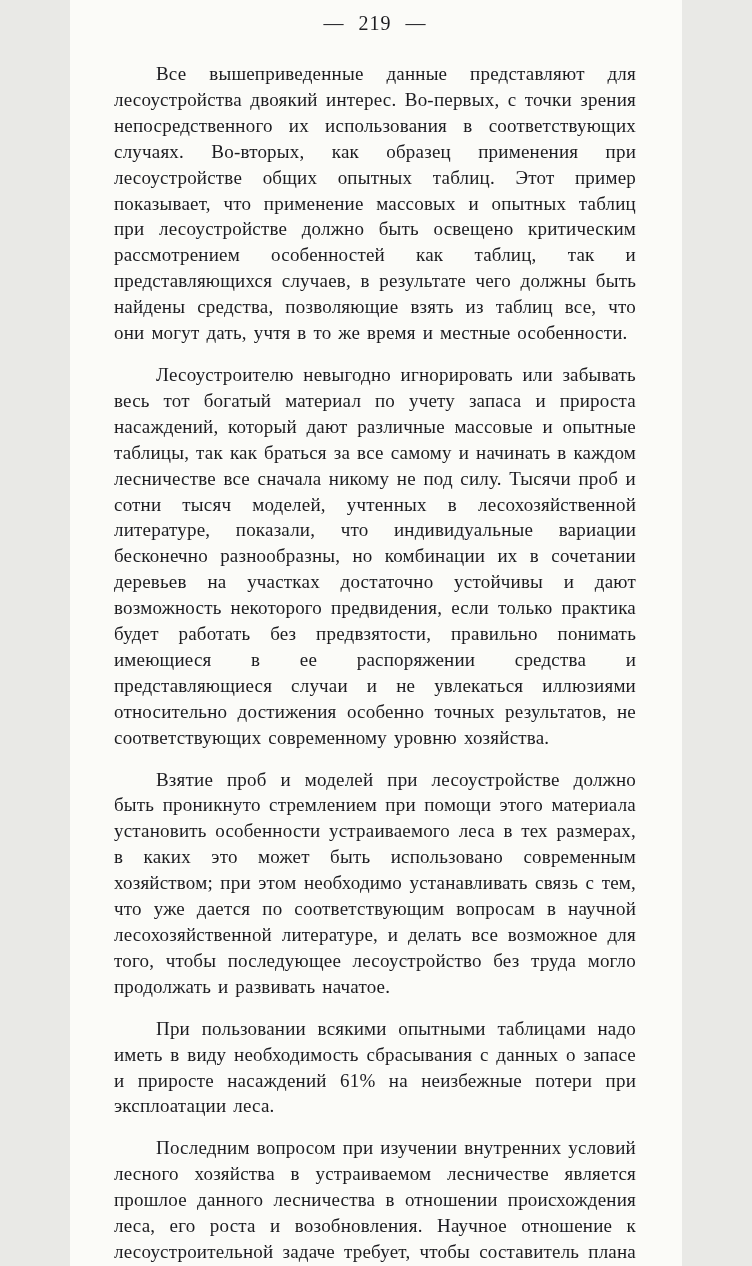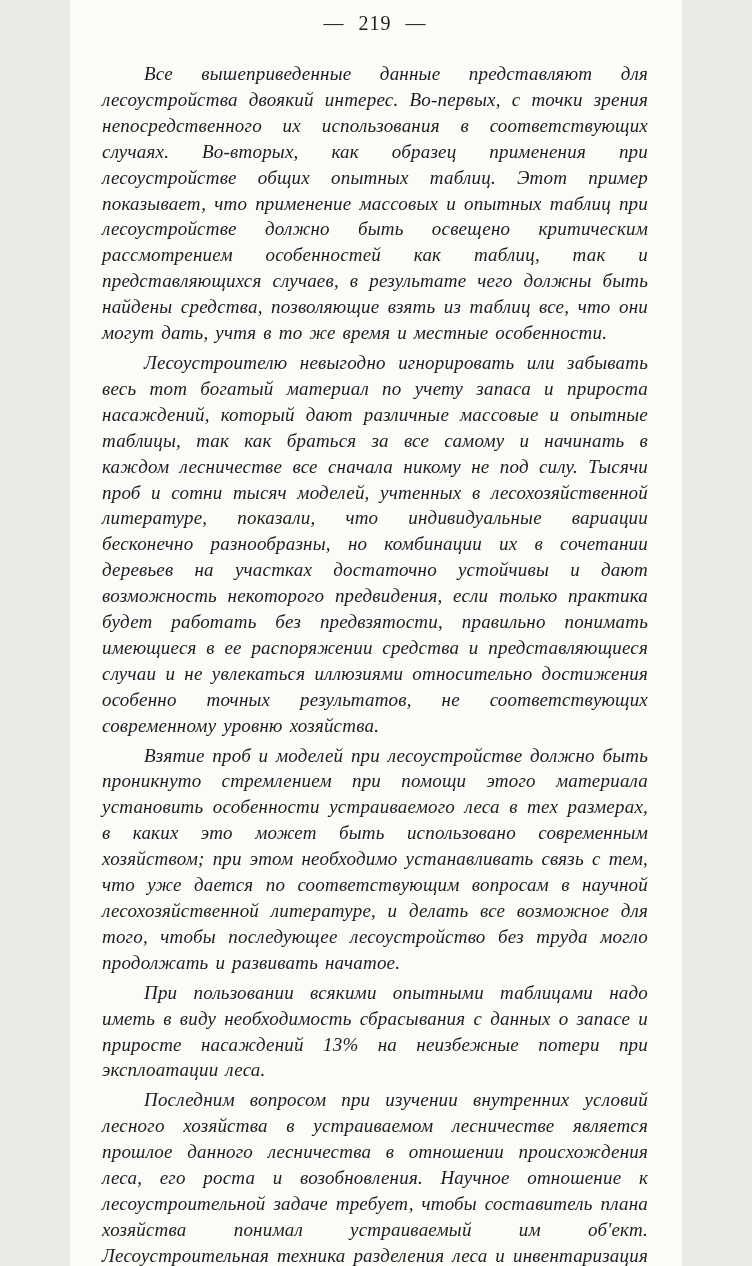--- a/index.html
+++ b/index.html
@@ -27,33 +27,32 @@
     word-spacing: 8px;
   }
   .text-block {
     font-size: 19px;
     line-height: 25.9px;
     text-align: justify;
     text-justify: inter-word;
     letter-spacing: 0.2px;
   }
   .text-block p {
-    margin: 4px;
+    margin: 16px;
     text-indent: 42px;
     word-spacing: 2px;
     hyphens: manual;
-    font-style: italic;
   }
 </style>
 </head>
 <body>
 
 <div class="page">
   <div class="page-number">— 219 —</div>
 
   <div class="text-block">
     <p>Все вышеприведенные данные представляют для лесоустройства двоякий интерес. Во-первых, с точки зрения непосредственного их использования в соответствующих случаях. Во-вторых, как образец применения при лесоустройстве общих опытных таблиц. Этот пример показывает, что применение массовых и опытных таблиц при лесоустройстве должно быть освещено критическим рассмотрением особенностей как таблиц, так и представляющихся случаев, в результате чего должны быть найдены средства, позволяющие взять из таблиц все, что они могут дать, учтя в то же время и местные особенности.</p>
     <p>Лесоустроителю невыгодно игнорировать или забывать весь тот богатый материал по учету запаса и прироста насаждений, который дают различные массовые и опытные таблицы, так как браться за все самому и начинать в каждом лесничестве все сначала никому не под силу. Тысячи проб и сотни тысяч моделей, учтенных в лесохозяйственной литературе, показали, что индивидуальные вариации бесконечно разнообразны, но комбинации их в сочетании деревьев на участках достаточно устойчивы и дают возможность некоторого предвидения, если только практика будет работать без предвзятости, правильно понимать имеющиеся в ее распоряжении средства и представляющиеся случаи и не увлекаться иллюзиями относительно достижения особенно точных результатов, не соответствующих современному уровню хозяйства.</p>
     <p>Взятие проб и моделей при лесоустройстве должно быть проникнуто стремлением при помощи этого материала установить особенности устраиваемого леса в тех размерах, в каких это может быть использовано современным хозяйством; при этом необходимо устанавливать связь с тем, что уже дается по соответствующим вопросам в научной лесохозяйственной литературе, и делать все возможное для того, чтобы последующее лесоустройство без труда могло продолжать и развивать начатое.</p>
-    <p>При пользовании всякими опытными таблицами надо иметь в виду необходимость сбрасывания с данных о запасе и приросте насаждений 13% на неизбежные потери при эксплоатации леса.</p>
+    <p>При пользовании всякими опытными таблицами надо иметь в виду необходимость сбрасывания с данных о запасе и приросте насаждений 61% на неизбежные потери при эксплоатации леса.</p>
     <p>Последним вопросом при изучении внутренних условий лесного хозяйства в устраиваемом лесничестве является прошлое данного лесничества в отношении происхождения леса, его роста и возобновления. Научное отношение к лесоустроительной задаче требует, чтобы составитель плана хозяйства понимал устраиваемый им об'ект. Лесоустроительная техника разделения леса и инвентаризация его дает огромный материал для того, чтобы лесоустроитель мог знать устраиваемый лес. Для того, чтобы от знания возвыситься до понимания, надо отдавать себе отчет о причинной связи между предметами и явлениями. Устраиваемый лес есть нечто сложное и живое, постоянно изменяющееся. Лесоустроитель видит его только сегодня; его план хозяйства намечает то, чем этот лес должен быть завтра. Для большей успешности своего планирования лесоустроителю важно знать, каким был устраи-</p>
   </div>
 </div>
 
 </body></html>

